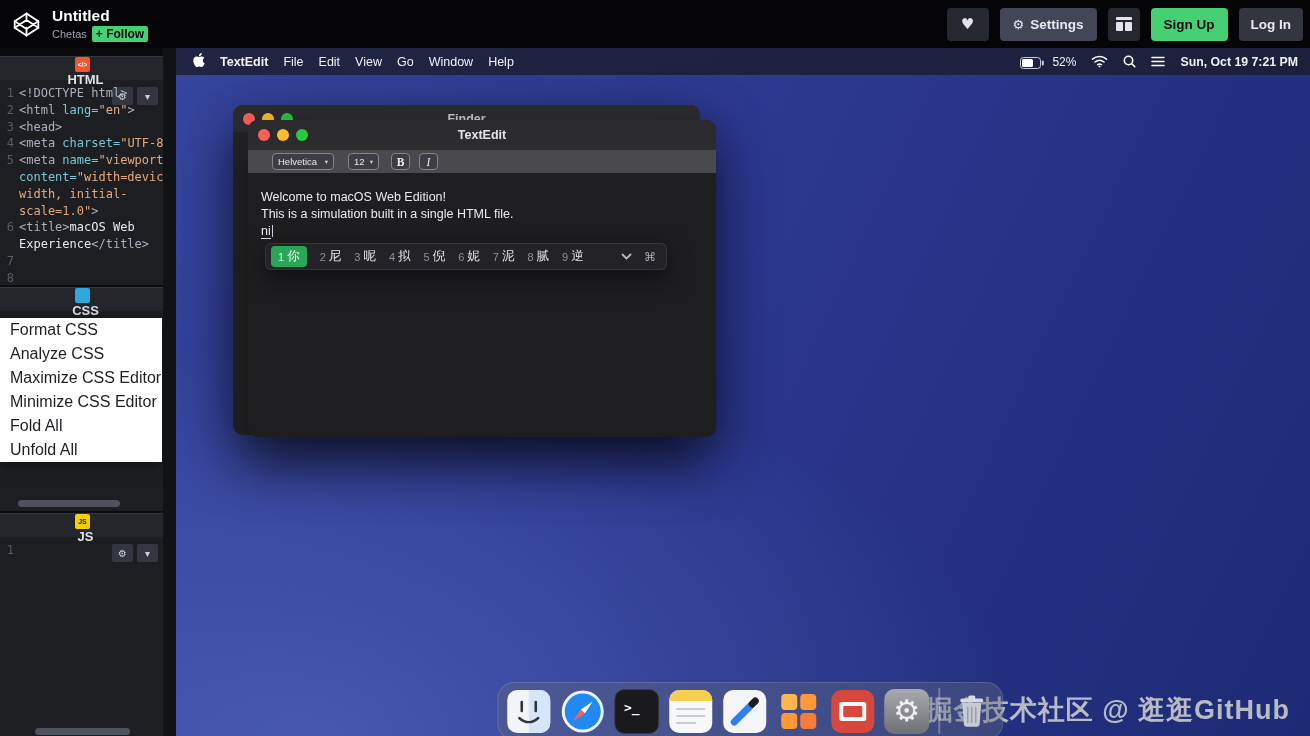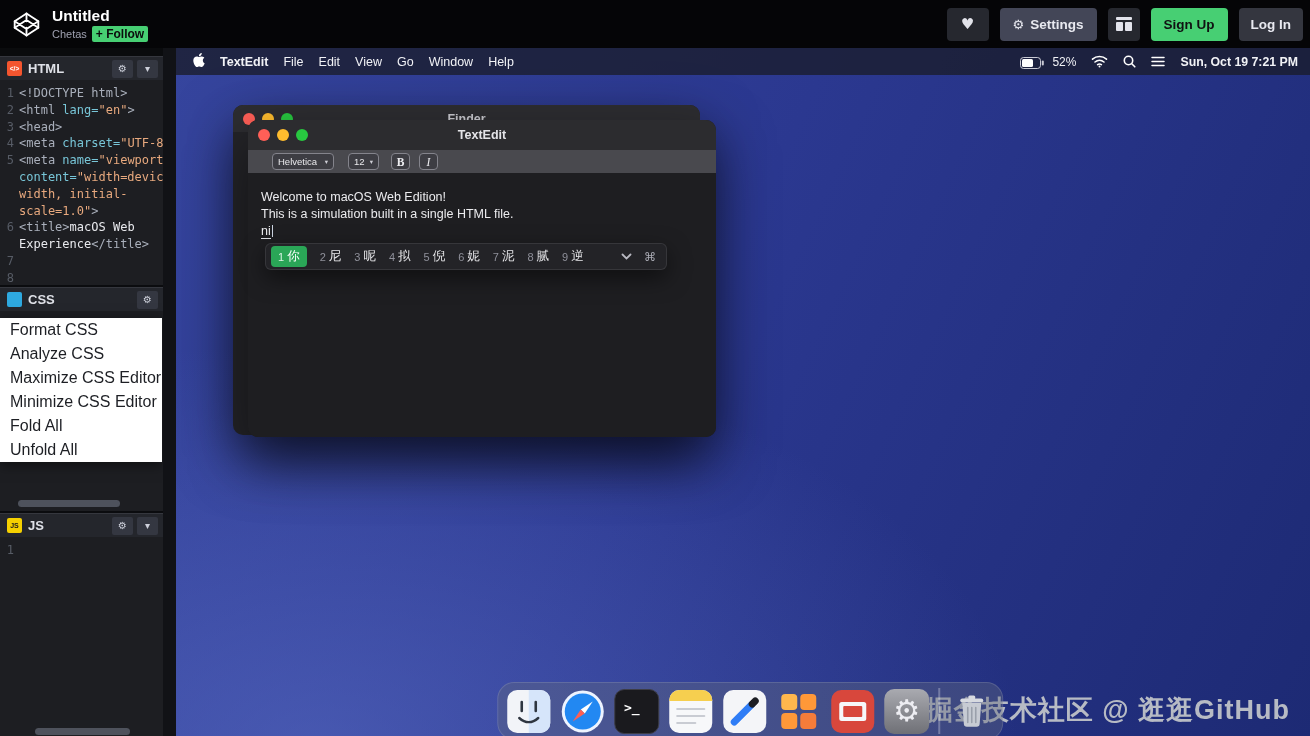--- a/index.html
+++ b/index.html
@@ -21,21 +21,21 @@
   .hbtn.heart{width:42px;background:#26282f;font-size:15px;color:#e2e3ea;}
   .hbtn.settings{padding:0 13px;background:#434657;}
   .hbtn.layout{width:32px;background:#26282f;}
   .hbtn.signup{padding:0 13px;background:#47cf73;color:#101112;}
   .hbtn.login{padding:0 12px;background:#34363f;}
 
   
   .editor-panel{position:absolute;left:0;top:48px;width:163px;height:688px;background:#1d1e22;overflow:hidden;}
   .v-divider{position:absolute;left:163px;top:48px;width:13px;height:688px;background:#111216;z-index:5;}
   .strip-top{position:absolute;top:0;left:0;right:0;height:8px;background:#0a0b0d;}
-  .ed-header{position:absolute;left:0;right:0;height:24px;background:#24262c;display:flex;align-items:center;padding:0 5px 0 7px;border-top:1px solid #35373e;}
+  .ed-header{position:absolute;left:0;right:0;height:24px;background:#24262c;display:flex;align-items:center;padding:0 5px 0 7px;border-top:1px solid #35373e;flex-direction:column;}
   .ed-badge{width:15px;height:15px;border-radius:2px;display:flex;align-items:center;justify-content:center;color:#fff;font-size:6.5px;font-weight:bold;flex:none;}
   .ed-label{color:#dfe1e8;font-size:13px;font-weight:bold;margin-left:6px;}
   .ed-btns{margin-left:auto;display:flex;gap:4px;}
   .mini-btn{width:21px;height:18px;background:#343741;border-radius:2px;display:flex;align-items:center;justify-content:center;color:#cdd0da;font-size:10px;cursor:pointer;}
   .code-area{position:absolute;left:0;right:0;font-family:"DejaVu Sans Mono","Liberation Mono",monospace;font-size:12px;}
   .crow{display:flex;height:16.8px;line-height:16.8px;}
   .ln{width:19px;text-align:right;padding-right:5px;color:#575c66;flex:none;}
   .code-text{white-space:pre;}
   .tok-tag{color:#a9afbb;}
   .tok-attr{color:#78c6d8;}

